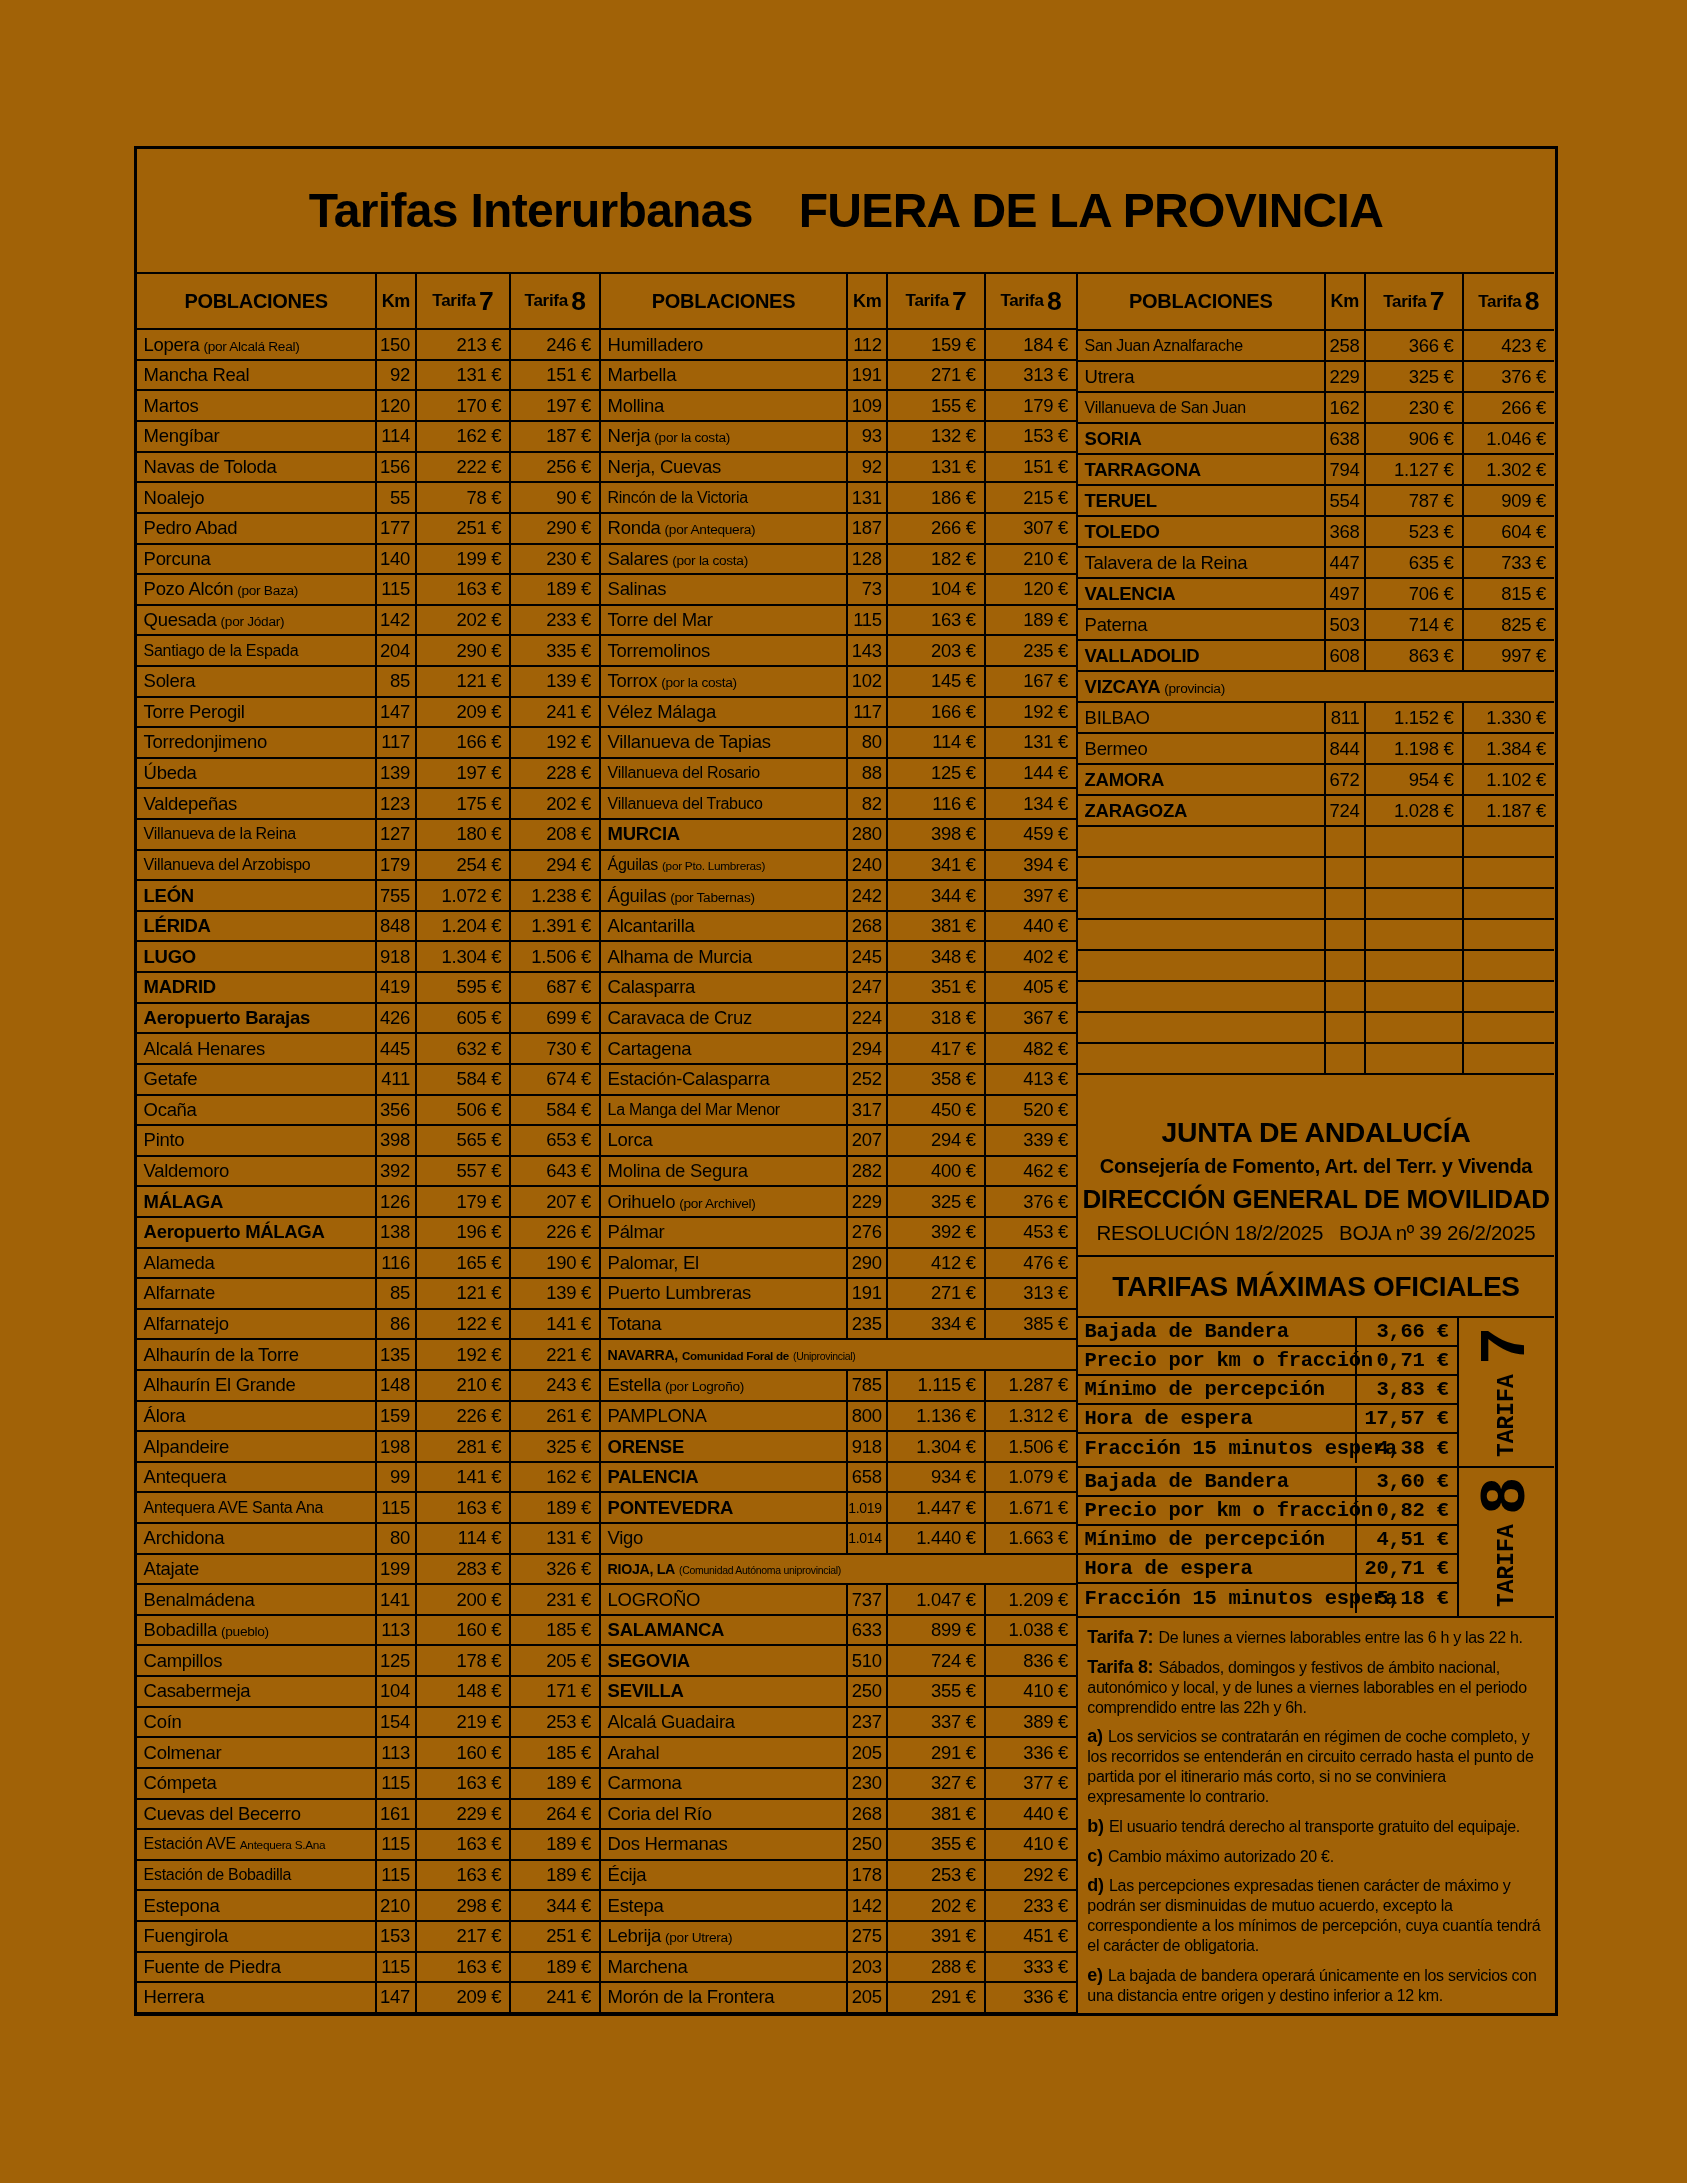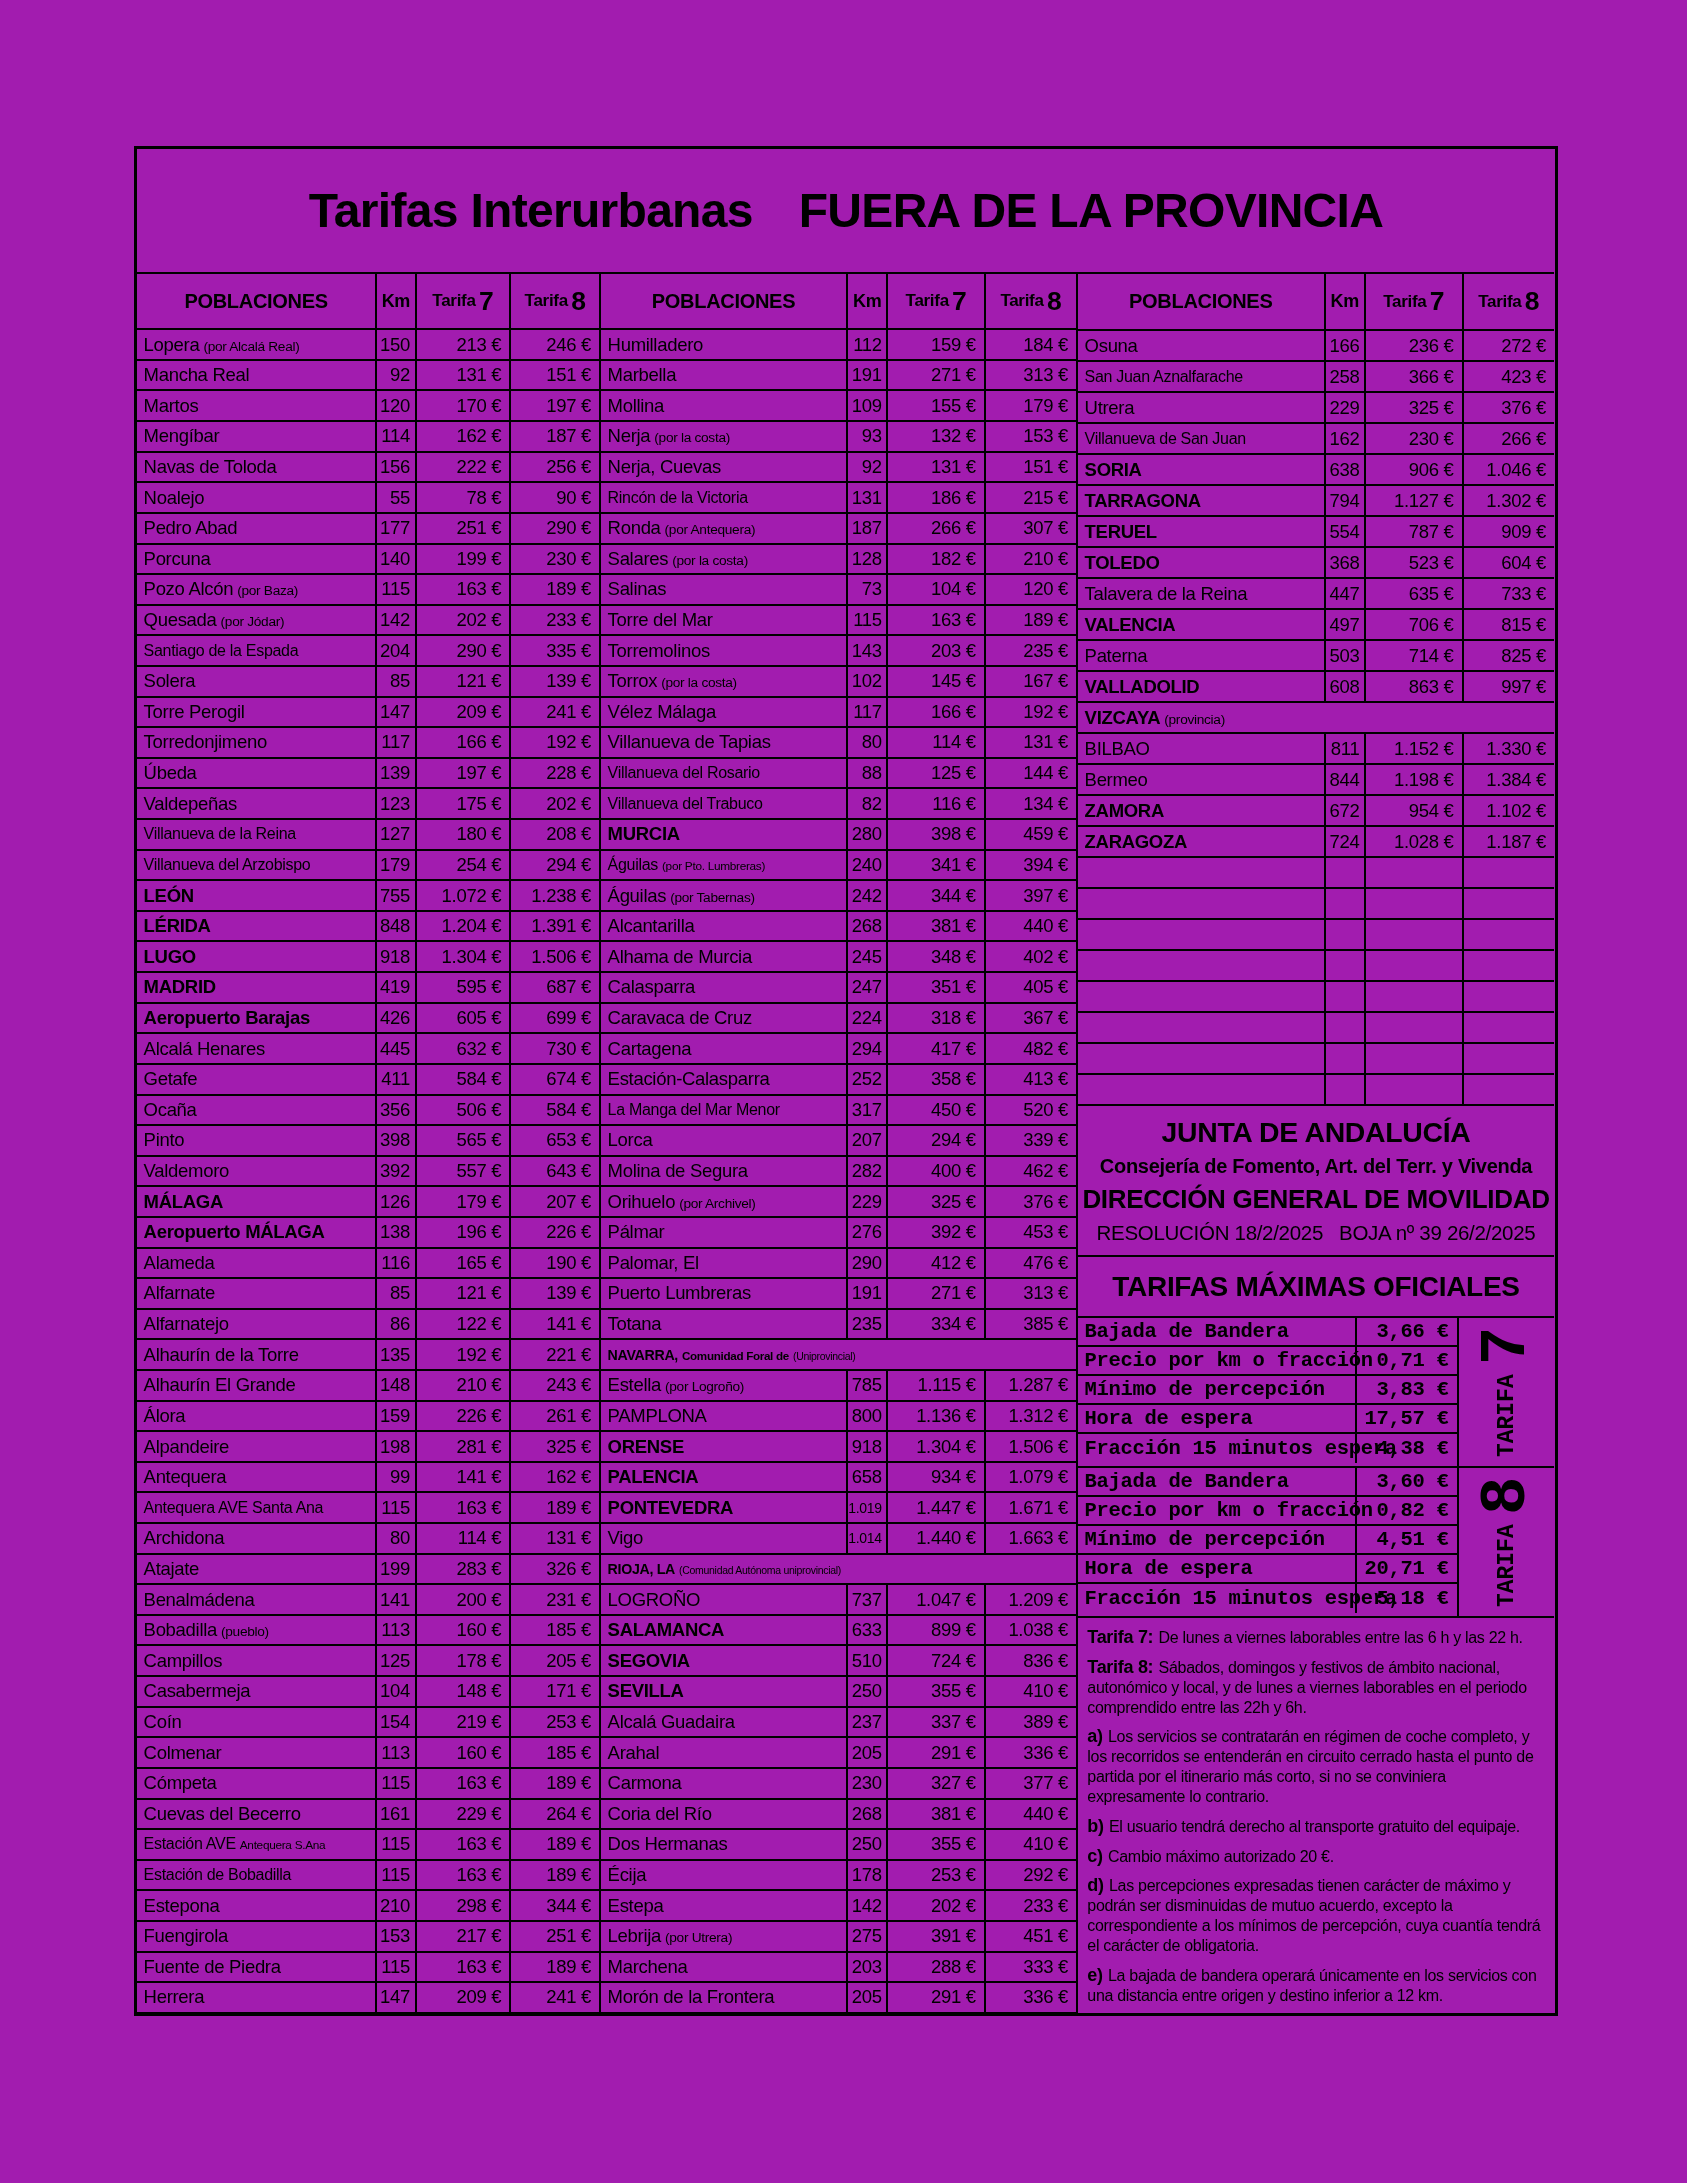--- a/index.html
+++ b/index.html
@@ -1,16 +1,16 @@
 <!DOCTYPE html>
 <html style="font-size:10.6px"><head>
 <meta charset="utf-8">
 <style>
   html,body{margin:0;padding:0;background:#fff;}
-  .page{position:relative;width:1687px;height:2183px;background:#a21caf;color:#000;
+  .page{position:relative;width:1687px;height:2183px;background:#a16207;color:#000;
         font-family:"Liberation Sans","DejaVu Sans",sans-serif;letter-spacing:-0.3px;}
   .frame{position:absolute;left:134px;top:146px;width:1424px;height:1870px;
          border:3.3px solid #000;box-sizing:border-box;}
   
   .titlebar{position:absolute;left:0;top:0;width:100%;height:123px;display:flex;
             align-items:center;justify-content:center;gap:46px;}
   .title-l,.title-r{font-weight:bold;font-size:48px;letter-spacing:-0.7px;white-space:nowrap;}
   
   .tables{position:absolute;left:0;top:123px;width:1417px;height:1740px;
           border-top:2.6px solid #000;display:flex;overflow:hidden;}
@@ -1642,34 +1642,20 @@
               <span class="ht">Tarifa</span>
               <span class="hd">7</span>
             </div>
             <div class="c c-t8 hc" style="justify-content: center;">
               <span class="ht">Tarifa</span>
               <span class="hd">8</span>
             </div>
           </div>
           <div class="row">
             <div class="c c-name bR">
-              <span class="nm">Osuna</span>
-            </div>
-            <div class="c c-km bR">
-              <span class="num">166</span>
-            </div>
-            <div class="c c-t7 bR">
-              <span class="num">236 €</span>
-            </div>
-            <div class="c c-t8">
-              <span class="num">272 €</span>
-            </div>
-          </div>
-          <div class="row">
-            <div class="c c-name bR">
               <span class="nm smn">San Juan Aznalfarache</span>
             </div>
             <div class="c c-km bR">
               <span class="num">258</span>
             </div>
             <div class="c c-t7 bR">
               <span class="num">366 €</span>
             </div>
             <div class="c c-t8">
               <span class="num">423 €</span>

